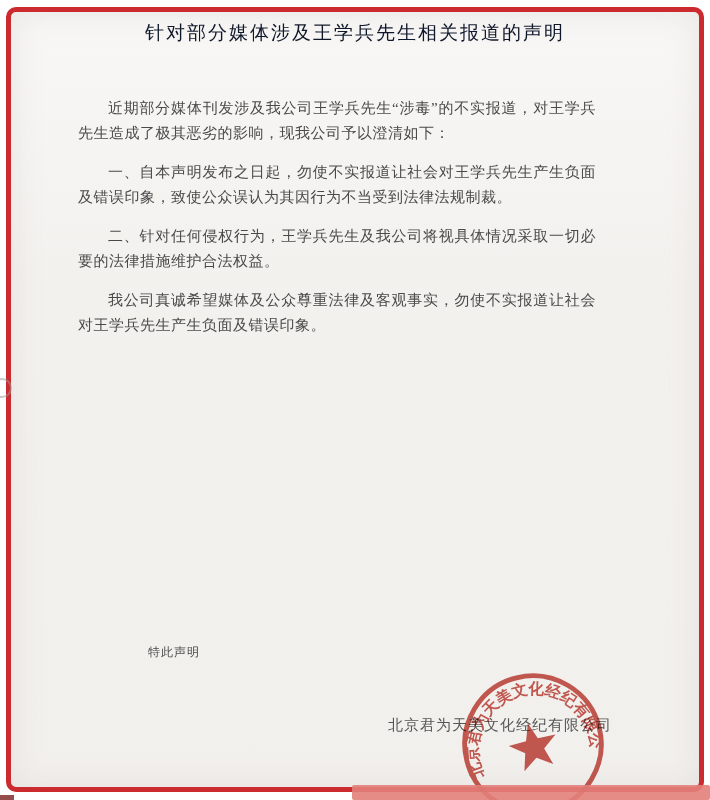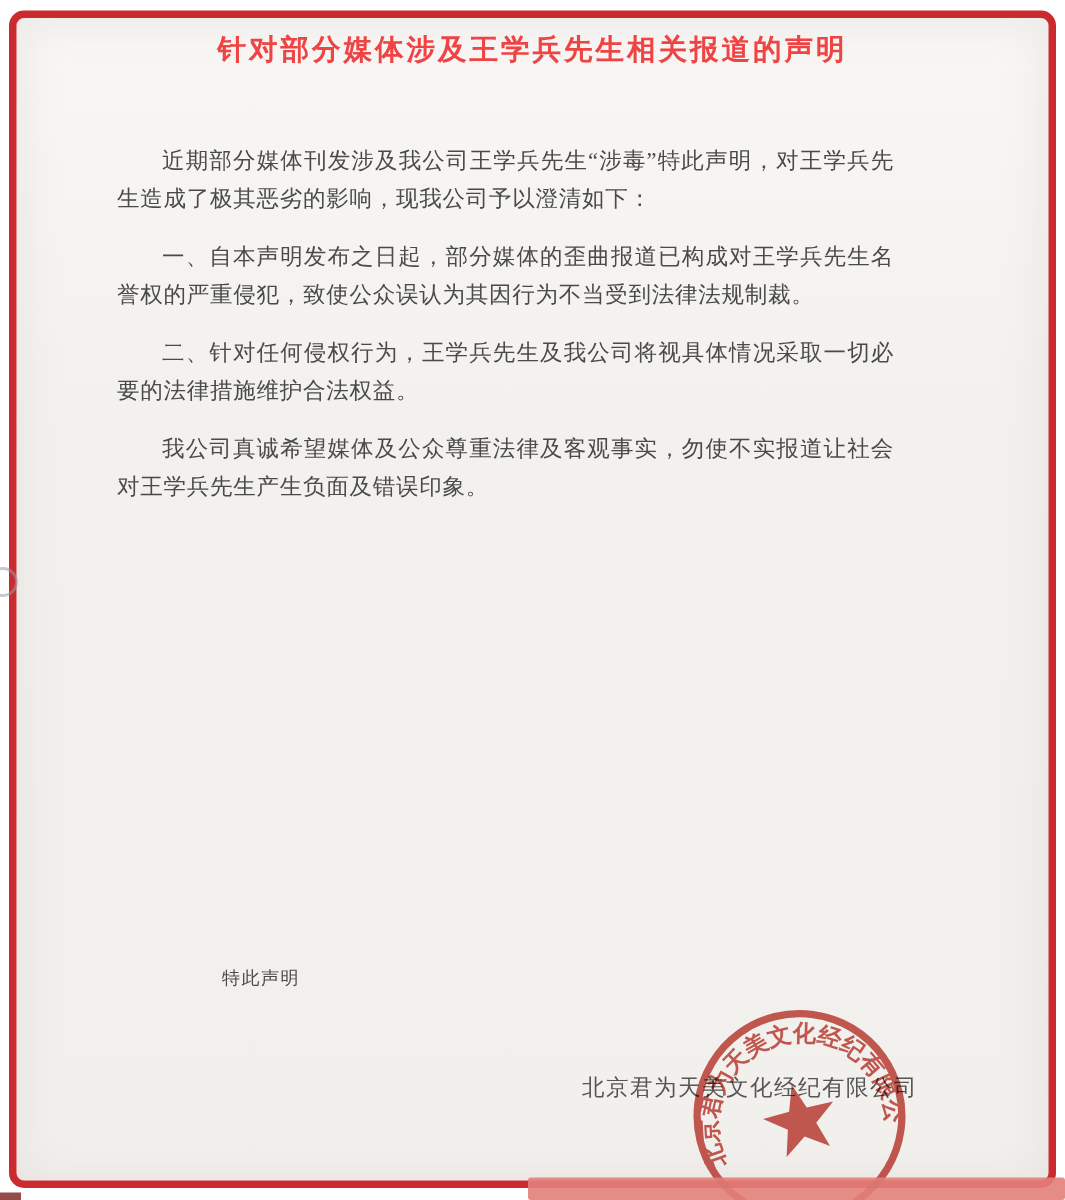--- a/index.html
+++ b/index.html
@@ -27,22 +27,22 @@
     box-shadow: inset 0 0 30px rgba(190,185,178,0.25);
   }
   .title {
     position: absolute;
     left: 0;
     right: 0;
     top: 20px;
     margin: 0;
     text-align: center;
     font-size: 19px;
-    font-weight: bold;
-    color: #ef4444;
+    font-weight: normal;
+    color: #0f172a;
     letter-spacing: 2px;
   }
   .content {
     position: absolute;
     left: 78px;
     top: 96px;
     width: 518px;
     color: #4a4a4a;
     font-size: 15px;
     line-height: 25px;
@@ -115,22 +115,22 @@
 </head>
 <body>
 
 <div class="page">
 
   <div class="frame"></div>
 
   <h1 class="title">针对部分媒体涉及王学兵先生相关报道的声明</h1>
 
   <div class="content">
-    <p>近期部分媒体刊发涉及我公司王学兵先生“涉毒”特此声明，对王学兵先生造成了极其恶劣的影响，现我公司予以澄清如下：</p>
-    <p>一、自本声明发布之日起，部分媒体的歪曲报道已构成对王学兵先生名誉权的严重侵犯，致使公众误认为其因行为不当受到法律法规制裁。</p>
+    <p>近期部分媒体刊发涉及我公司王学兵先生“涉毒”的不实报道，对王学兵先生造成了极其恶劣的影响，现我公司予以澄清如下：</p>
+    <p>一、自本声明发布之日起，勿使不实报道让社会对王学兵先生产生负面及错误印象，致使公众误认为其因行为不当受到法律法规制裁。</p>
     <p>二、针对任何侵权行为，王学兵先生及我公司将视具体情况采取一切必要的法律措施维护合法权益。</p>
     <p>我公司真诚希望媒体及公众尊重法律及客观事实，勿使不实报道让社会对王学兵先生产生负面及错误印象。</p>
   </div>
 
   <div class="closing">特此声明</div>
 
   <div class="company">北京君为天美文化经纪有限公司</div>
 
   <div class="seal">
     <svg viewBox="0 0 160 160" width="156" height="156">

